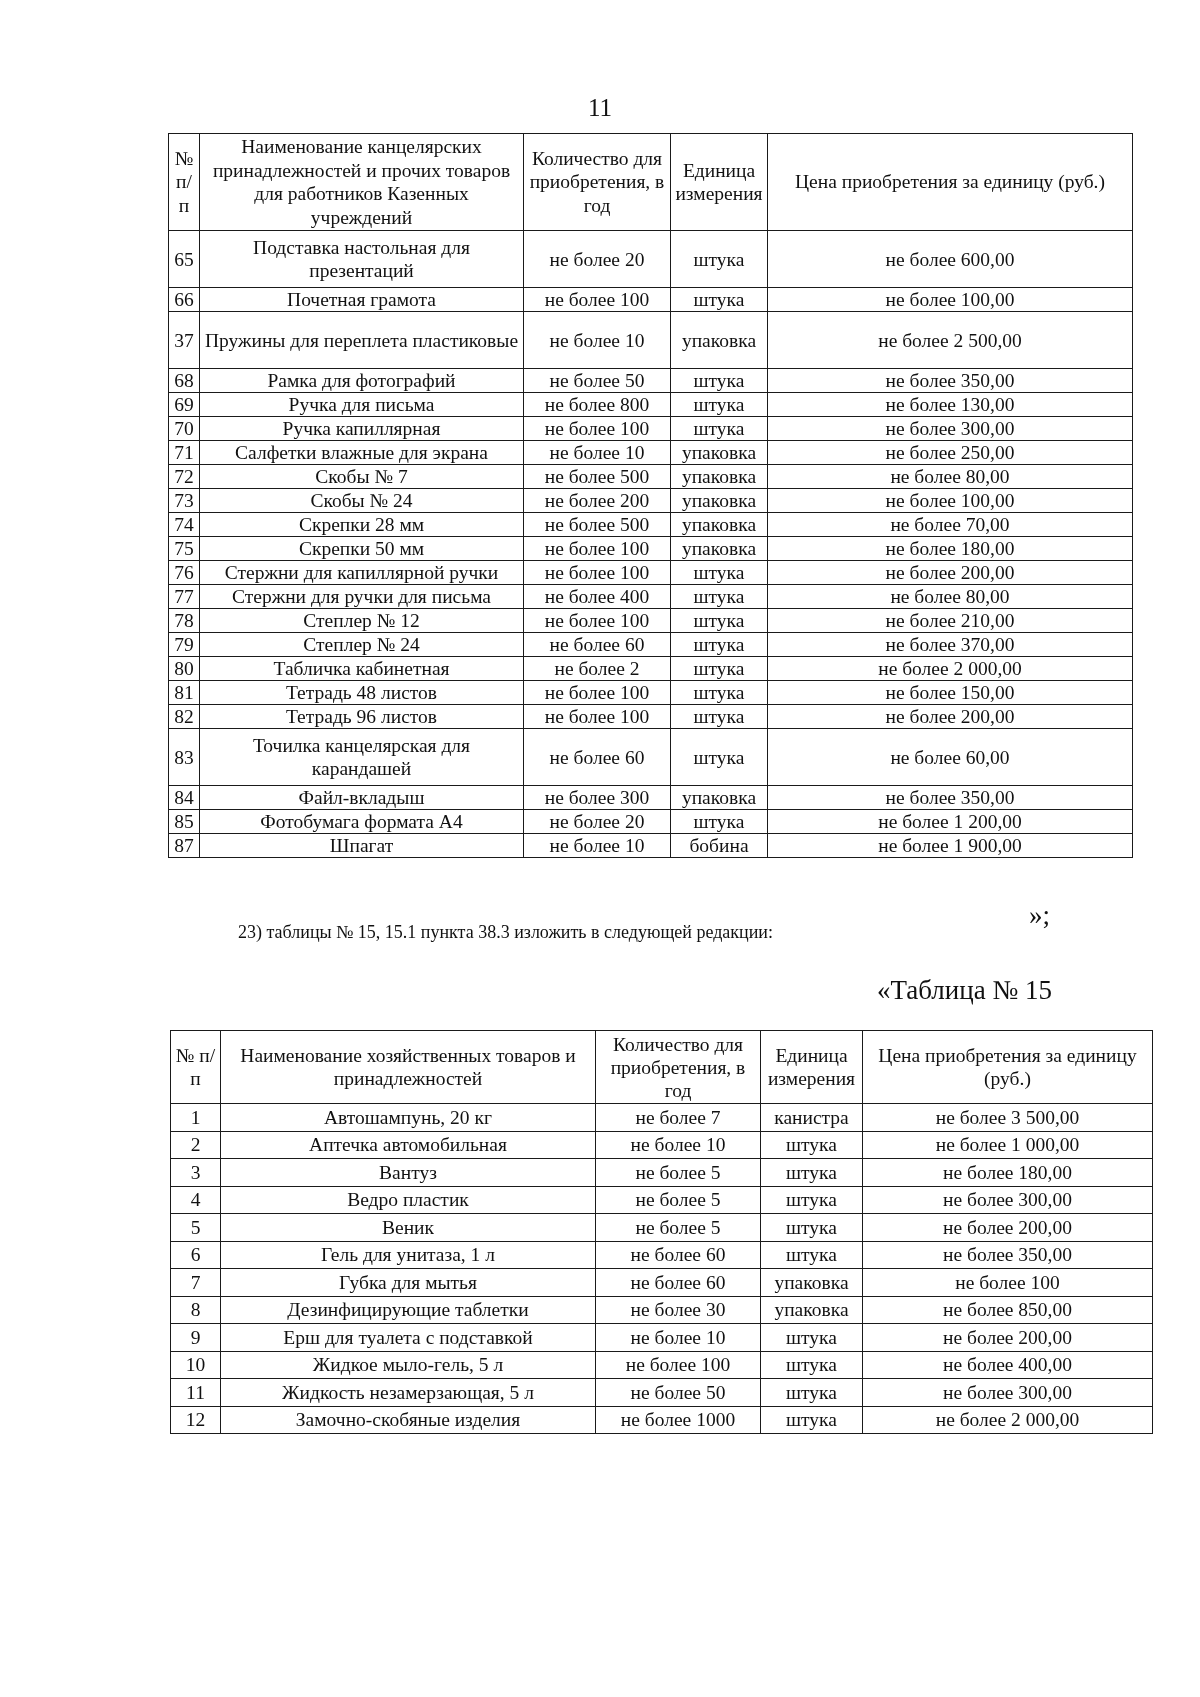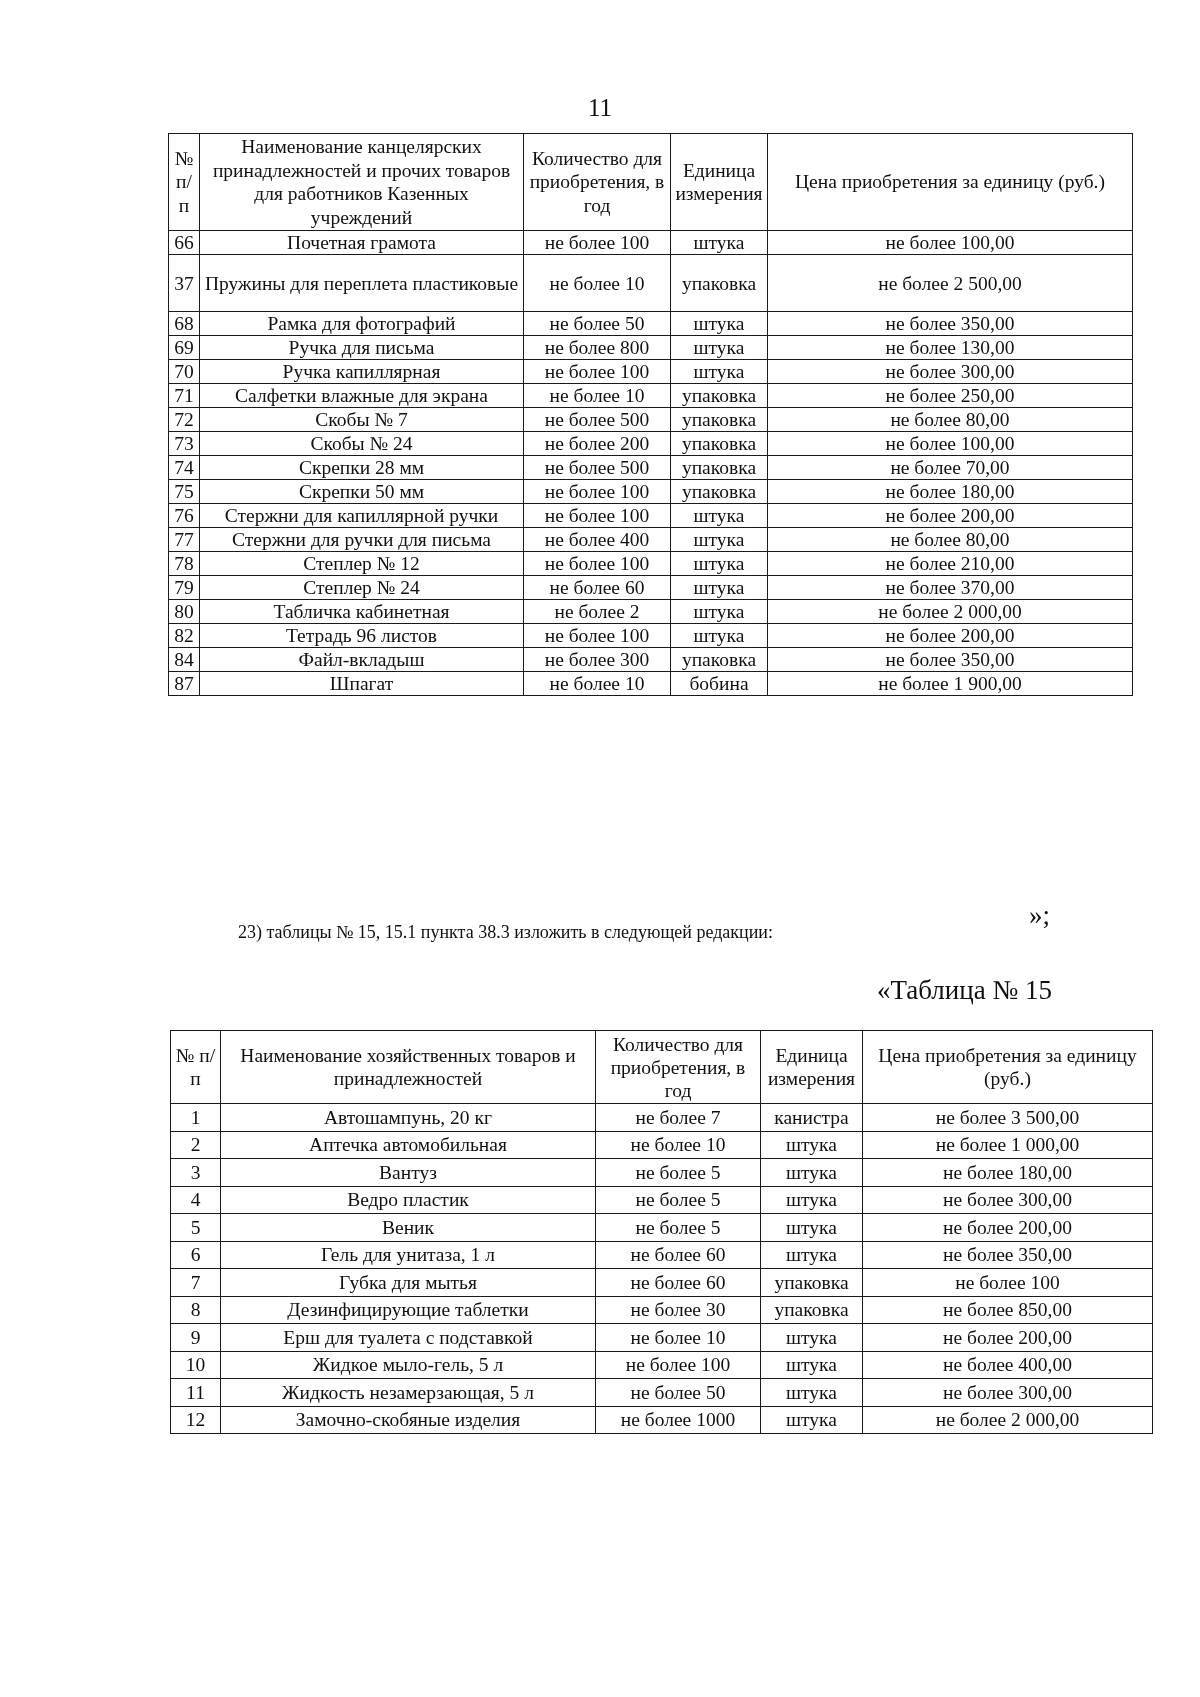--- a/index.html
+++ b/index.html
@@ -51,20 +51,27 @@
   <thead>
     <tr>
       <th class="num">№ п/п</th>
       <th>Наименование канцелярских принадлежностей и прочих товаров для работников Казенных учреждений</th>
       <th>Количество для приобретения, в год</th>
       <th>Единица измерения</th>
       <th>Цена приобретения за единицу (руб.)</th>
     </tr>
   </thead>
   <tbody id="t1-body">
+      <tr class="tall">
+        <td>65</td>
+        <td>Подставка настольная для презентаций</td>
+        <td>не более 20</td>
+        <td>штука</td>
+        <td>не более 600,00</td>
+      </tr>
       <tr>
         <td>66</td>
         <td>Почетная грамота</td>
         <td>не более 100</td>
         <td>штука</td>
         <td>не более 100,00</td>
       </tr>
       <tr class="tall">
         <td>37</td>
         <td>Пружины для переплета пластиковые</td>
@@ -157,32 +164,53 @@
         <td>не более 370,00</td>
       </tr>
       <tr>
         <td>80</td>
         <td>Табличка кабинетная</td>
         <td>не более 2</td>
         <td>штука</td>
         <td>не более 2 000,00</td>
       </tr>
       <tr>
+        <td>81</td>
+        <td>Тетрадь 48 листов</td>
+        <td>не более 100</td>
+        <td>штука</td>
+        <td>не более 150,00</td>
+      </tr>
+      <tr>
         <td>82</td>
         <td>Тетрадь 96 листов</td>
         <td>не более 100</td>
         <td>штука</td>
         <td>не более 200,00</td>
+      </tr>
+      <tr class="tall">
+        <td>83</td>
+        <td>Точилка канцелярская для карандашей</td>
+        <td>не более 60</td>
+        <td>штука</td>
+        <td>не более 60,00</td>
       </tr>
       <tr>
         <td>84</td>
         <td>Файл-вкладыш</td>
         <td>не более 300</td>
         <td>упаковка</td>
         <td>не более 350,00</td>
+      </tr>
+      <tr>
+        <td>85</td>
+        <td>Фотобумага формата А4</td>
+        <td>не более 20</td>
+        <td>штука</td>
+        <td>не более 1 200,00</td>
       </tr>
       <tr>
         <td>87</td>
         <td>Шпагат</td>
         <td>не более 10</td>
         <td>бобина</td>
         <td>не более 1 900,00</td>
       </tr>
     </tbody>
 </table>

